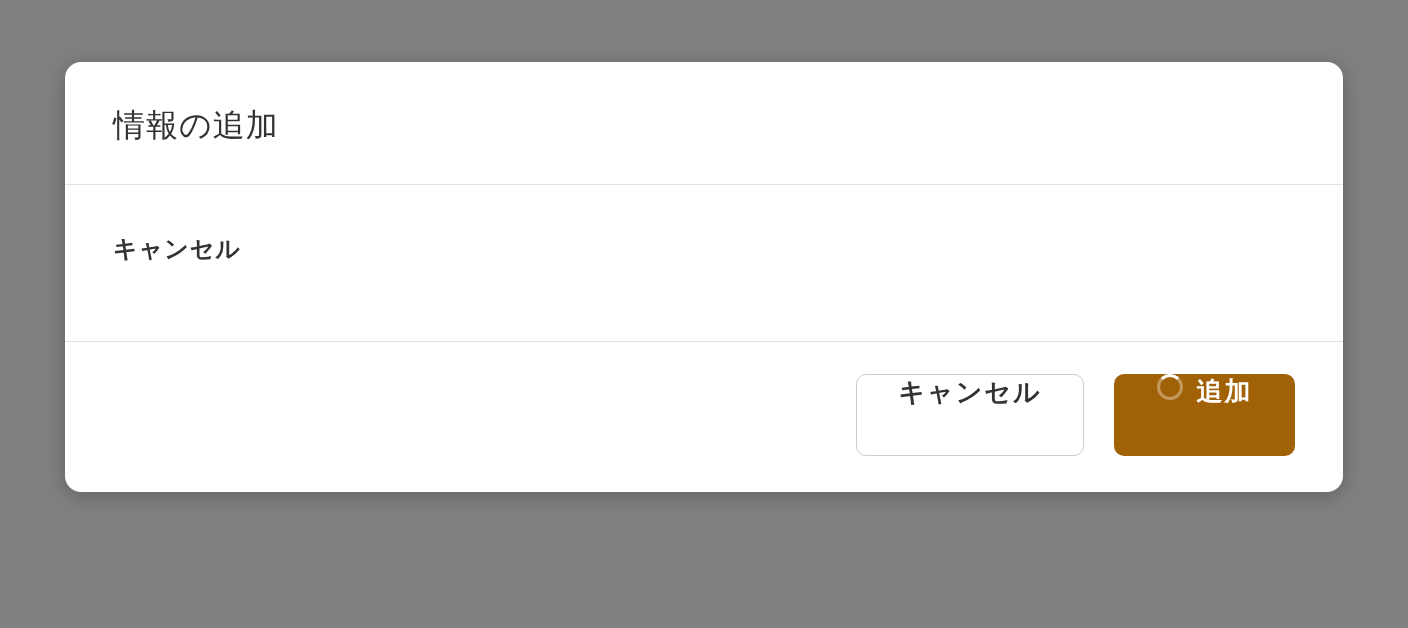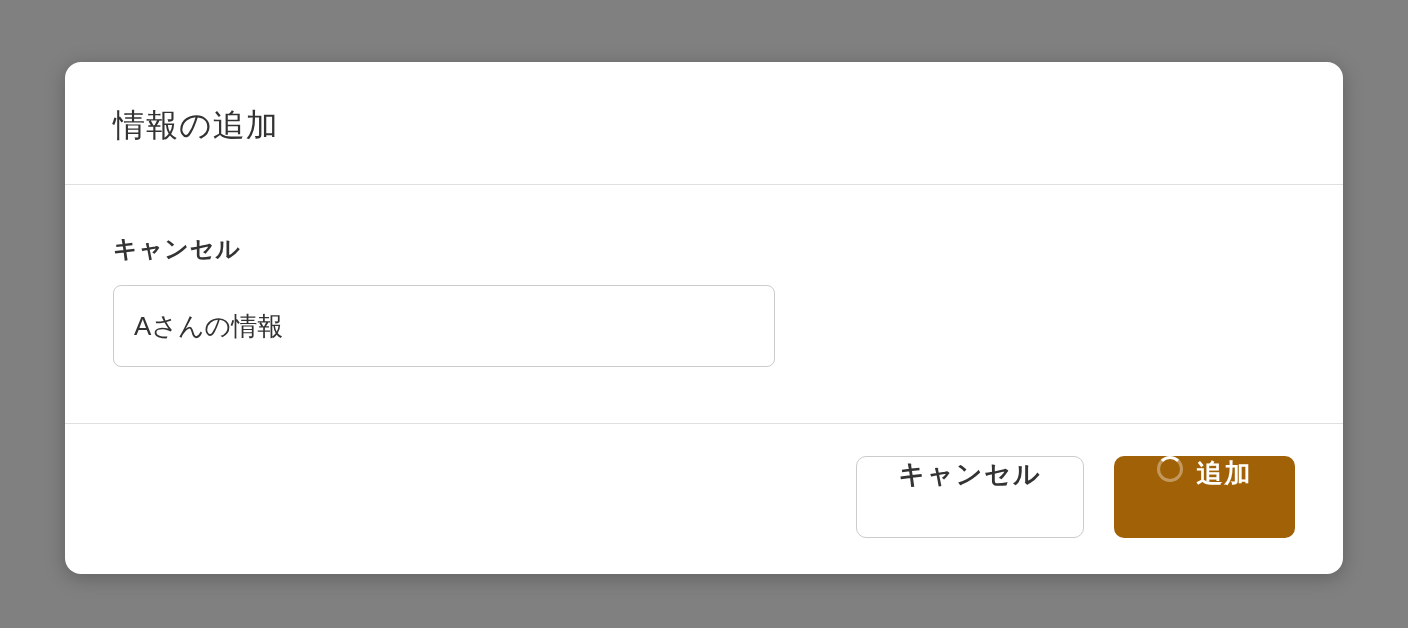--- a/index.html
+++ b/index.html
@@ -101,21 +101,20 @@
   </style>
 </head>
 <body>
 
 <div class="modal">
   <div class="modal-header">
     <h1 class="modal-title">情報の追加</h1>
   </div>
   <div class="modal-body">
     <label class="field-label">キャンセル</label>
-    <input type="text" class="text-input" value="Aさんの情報" style="">
   </div>
   <div class="modal-footer">
     <button class="btn btn-cancel">
       <span>キャンセル</span>
     </button>
     <button class="btn btn-submit">
       <span class="spinner"></span>
       <span>追加</span>
     </button>
   </div>

